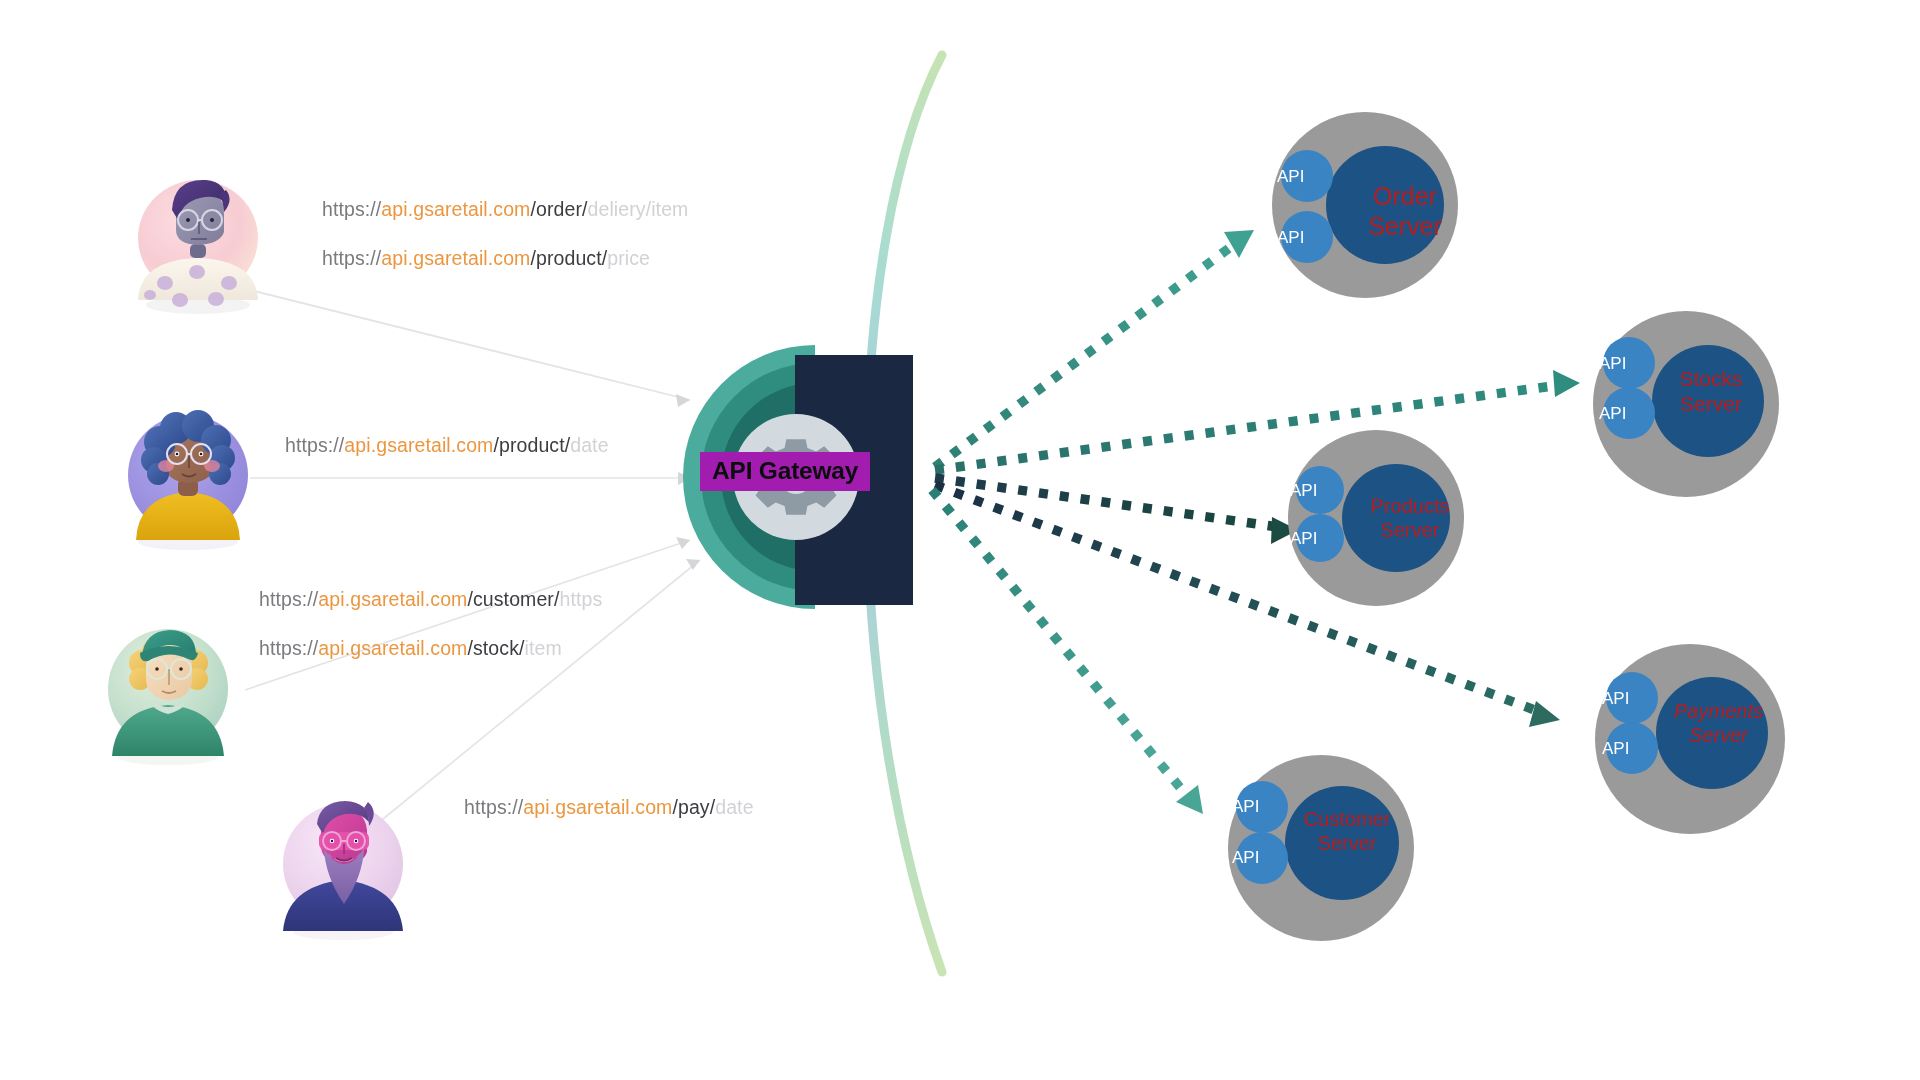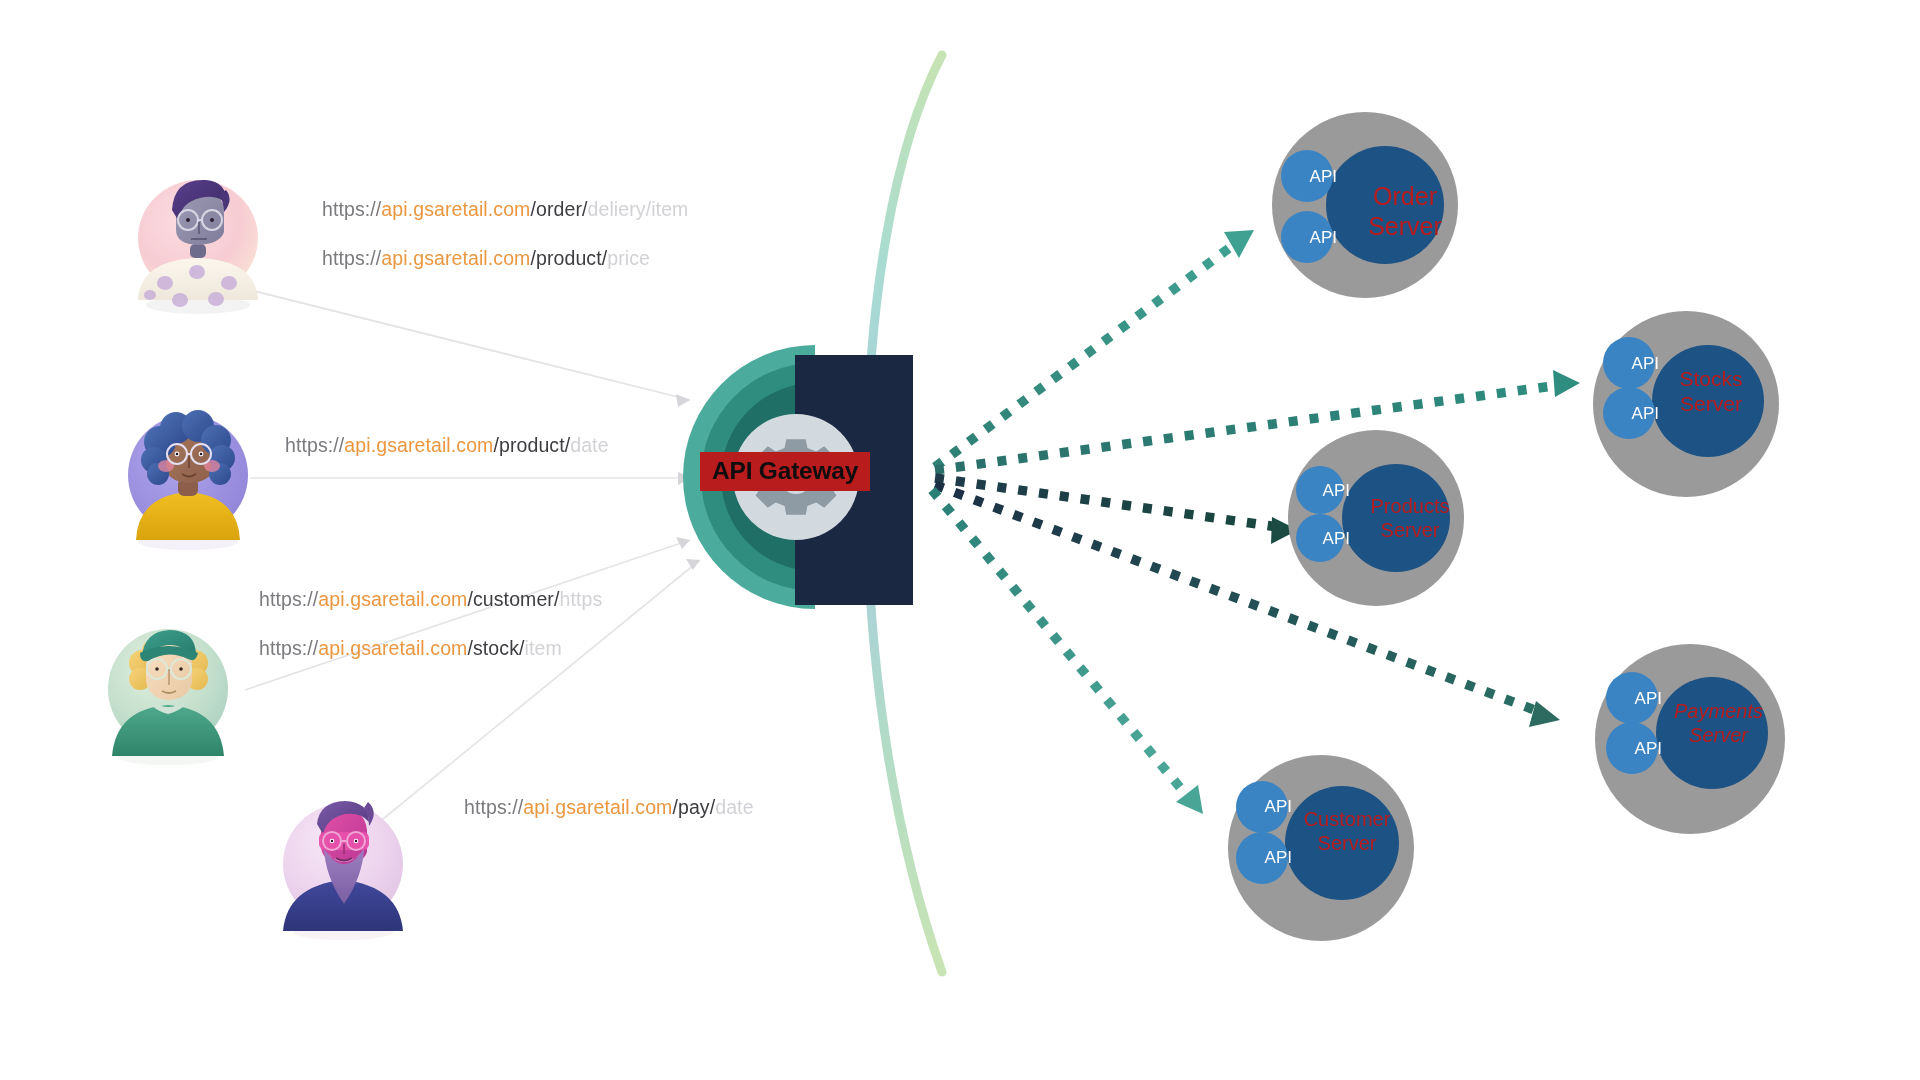--- a/index.html
+++ b/index.html
@@ -64,21 +64,21 @@
     width: 290px;
     height: 265px;
     z-index: 5;
   }
   #gateway svg { display: block; }
   #gateway-label {
     position: absolute;
     left: 700px;
     top: 452px;
     z-index: 7;
-    background: #b91c1c;
+    background: #a21caf;
     padding: 5px 12px 6px 12px;
     font-family: "Liberation Sans", sans-serif;
     font-size: 24.5px;
     font-weight: bold;
     color: #0d0d0f;
     letter-spacing: -0.2px;
     white-space: nowrap;
   }
 
   
@@ -96,21 +96,21 @@
     line-height: 1.18;
     white-space: pre-line;
     pointer-events: none;
   }
   .api-badge-label {
     position: absolute;
     z-index: 6;
     color: #ffffff;
     font-family: "Liberation Sans", sans-serif;
     font-size: 17px;
-    text-align: right;
+    text-align: left;
     pointer-events: none;
   }
 </style>
 </head>
 <body>
 
 <div id="canvas">
 
   <svg id="plane-curve" class="plane" viewBox="0 0 1920 1080">
     <defs>

